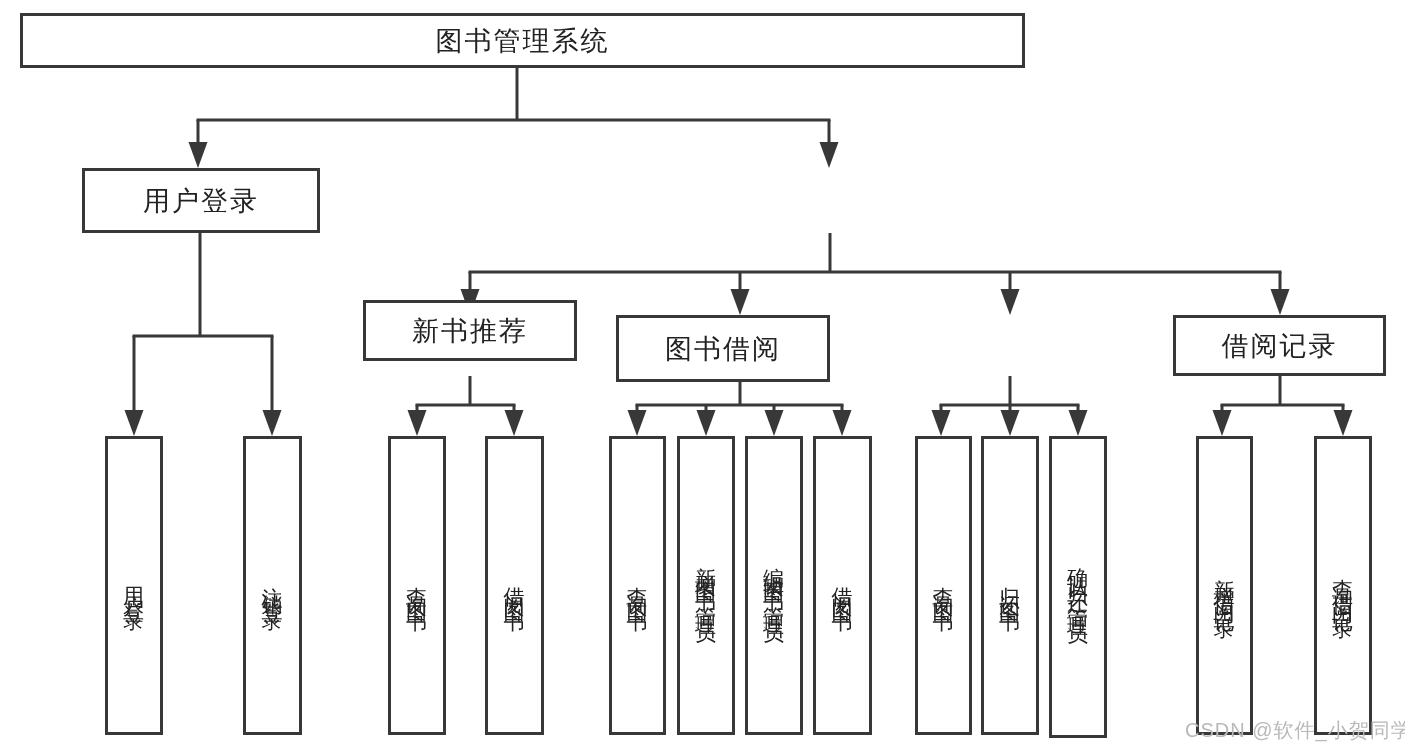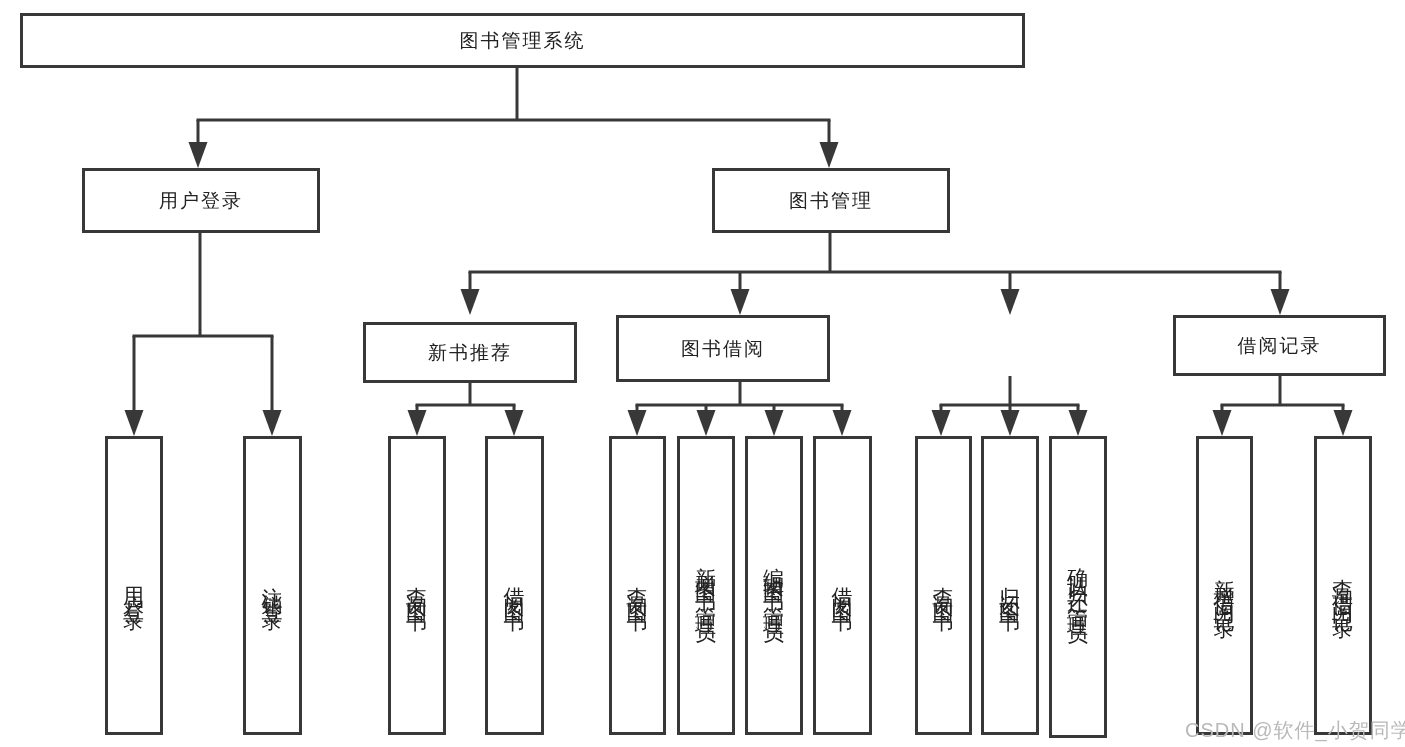--- a/index.html
+++ b/index.html
@@ -14,21 +14,21 @@
   .box{
     position:absolute;
     box-sizing:border-box;
     border:3px solid #383838;
     background:#ffffff;
     display:flex;
     align-items:center;
     justify-content:center;
   }
   .hlabel{
-    font-size:19px;
+    font-size:27px;
     color:#222222;
     letter-spacing:2px;
     white-space:nowrap;
   }
   .vlabel{
     writing-mode:vertical-rl;
     text-orientation:mixed;
     font-size:21px;
     line-height:1;
     letter-spacing:8px;
@@ -113,25 +113,22 @@
     <polygon class="arrowhead" points="1333.5,410 1352.5,410 1343,436"></polygon>
   </svg>
 
   <div class="box" style="left:20px;top:13px;width:1005px;height:55px">
     <span class="hlabel">图书管理系统</span>
   </div>
 
   <div class="box" style="left:82px;top:168px;width:238px;height:65px">
     <span class="hlabel">用户登录</span>
   </div>
-  <div class="box" style="left:712px;top:168px;width:238px;height:65px">
-    <span class="hlabel">图书管理</span>
-  </div>
 
-  <div class="box" style="left:363px;top:322px;width:214px;height:61px">
+  <div class="box" style="left:363px;top:300px;width:214px;height:61px">
     <span class="hlabel">新书推荐</span>
   </div>
   <div class="box" style="left:616px;top:315px;width:214px;height:67px">
     <span class="hlabel">图书借阅</span>
   </div>
   <div class="box" style="left:1173px;top:315px;width:213px;height:61px">
     <span class="hlabel">借阅记录</span>
   </div>
 
   <div class="box" style="left:105px;top:436px;width:58px;height:299px">

